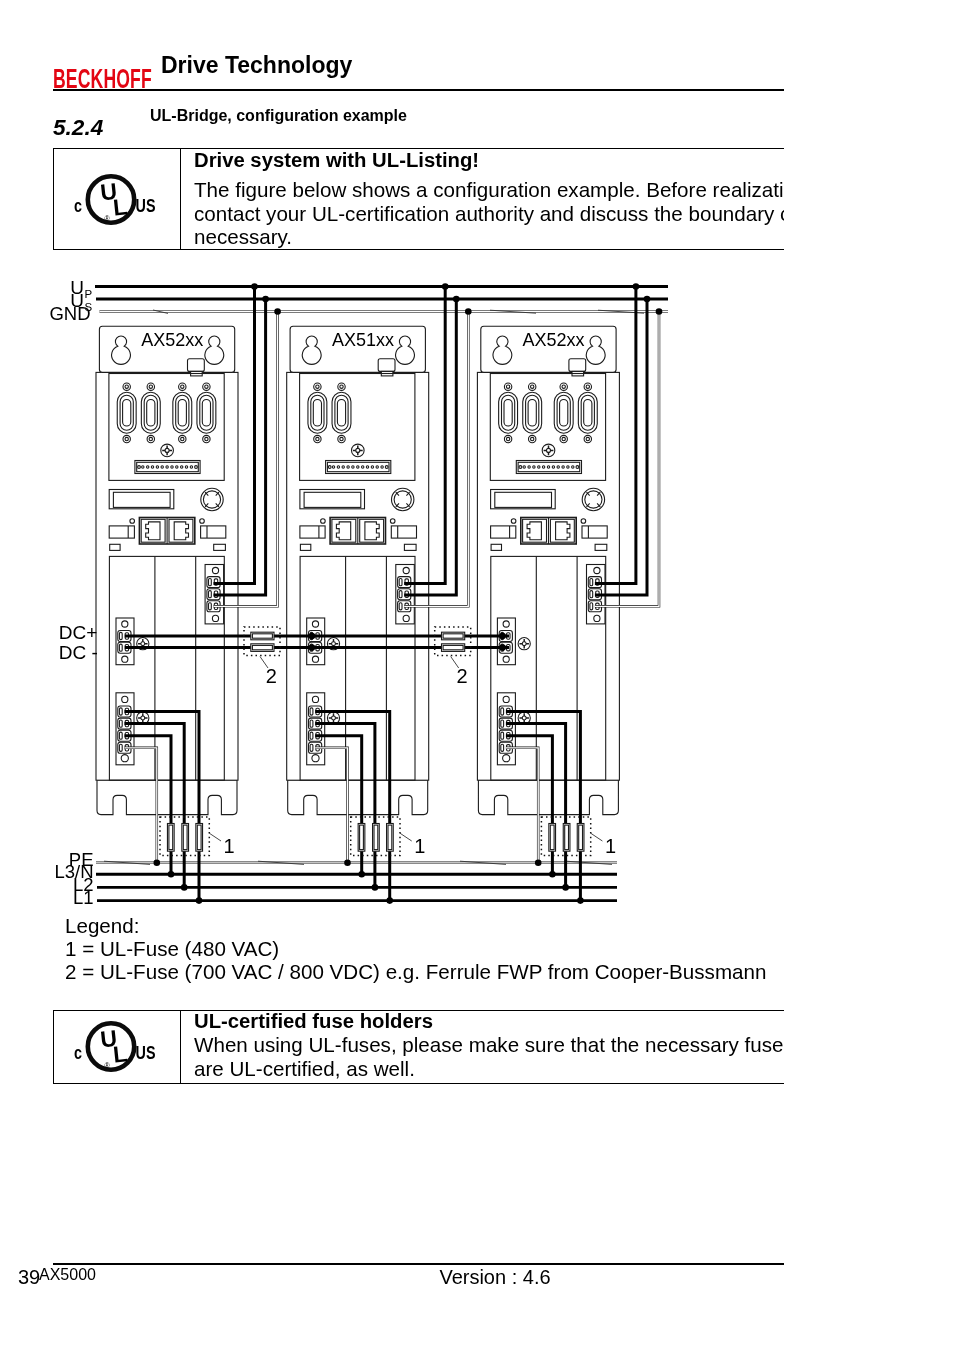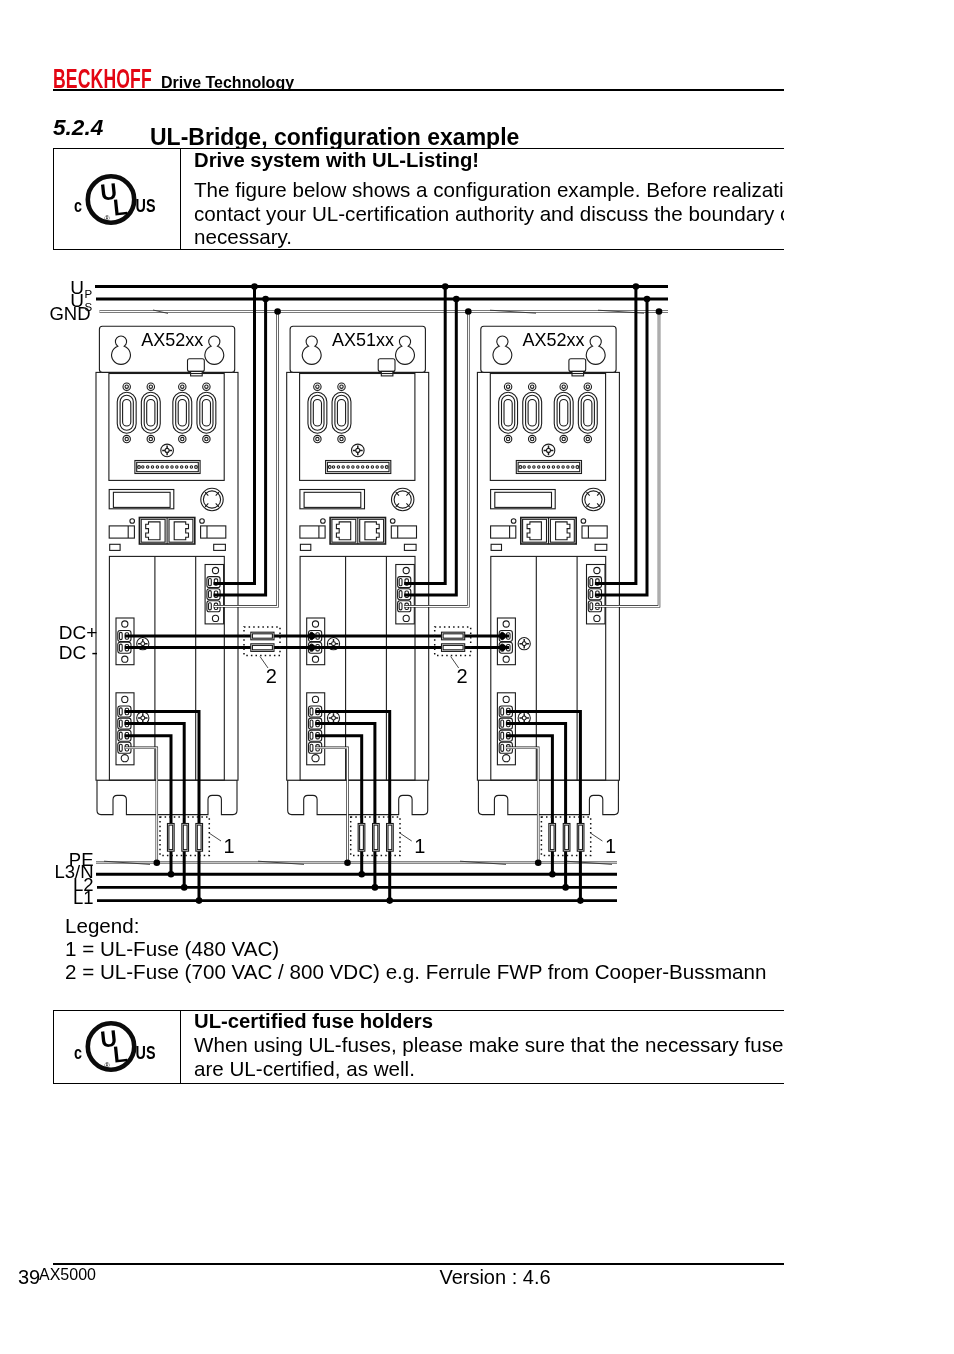--- a/index.html
+++ b/index.html
@@ -27,26 +27,26 @@
   .dotted{fill:none;stroke:#111;stroke-width:1.5px;stroke-dasharray:1.5 3.1;}
   .ptr{fill:none;stroke:#333;stroke-width:0.9px;}
   .dtext{font-family:"Liberation Sans",sans-serif;fill:#000;}
 </style>
 </head>
 <body>
 
 <div class="page">
 
   <div class="t" style="left:53px;top:62.5px;"><span class="brand">BECKHOFF</span></div>
-  <div class="t bold" style="left:161px;top:74px;font-size:16px;">Drive Technology</div>
+  <div class="t bold" style="left:161px;top:52px;font-size:23px;">Drive Technology</div>
   <div class="t" style="left:0;width:890px;top:67.7px;font-size:20px;text-align:right;padding-left:12px;">5 Installation</div>
   <div class="rule" style="left:53px;top:89.3px;width:837px;height:1.6px;"></div>
 
   <div class="t bold" style="left:53px;top:115.2px;font-size:22.6px;font-style:italic;">5.2.4</div>
-  <div class="t bold" style="left:150px;top:124px;font-size:23px;">UL-Bridge, configuration example</div>
+  <div class="t bold" style="left:150px;top:107px;font-size:16px;">UL-Bridge, configuration example</div>
 
   <div class="notebox" style="top:148px;height:100px;">
     <div class="divider"></div>
   </div>
   <svg class="ulmark" style="left:66px;top:172px;" width="100" height="56" viewBox="0 0 100 56">
     <circle cx="45" cy="27.5" r="23.2" fill="none" stroke="#0b0b0b" stroke-width="4.6"></circle>
     <text x="42.8" y="27.8" font-size="23" font-weight="bold" text-anchor="middle" class="dtext" transform="rotate(-6 42.8 20)">U</text>
     <text x="54.2" y="43" font-size="23" font-weight="bold" text-anchor="middle" class="dtext" transform="rotate(-6 54.2 35)">L</text>
     <text x="41" y="48.8" font-size="7" text-anchor="middle" class="dtext">®</text>
     <text x="14.6" y="40.5" font-size="17.5" font-weight="bold" text-anchor="middle" class="dtext" transform="scale(0.82,1)">c</text>

